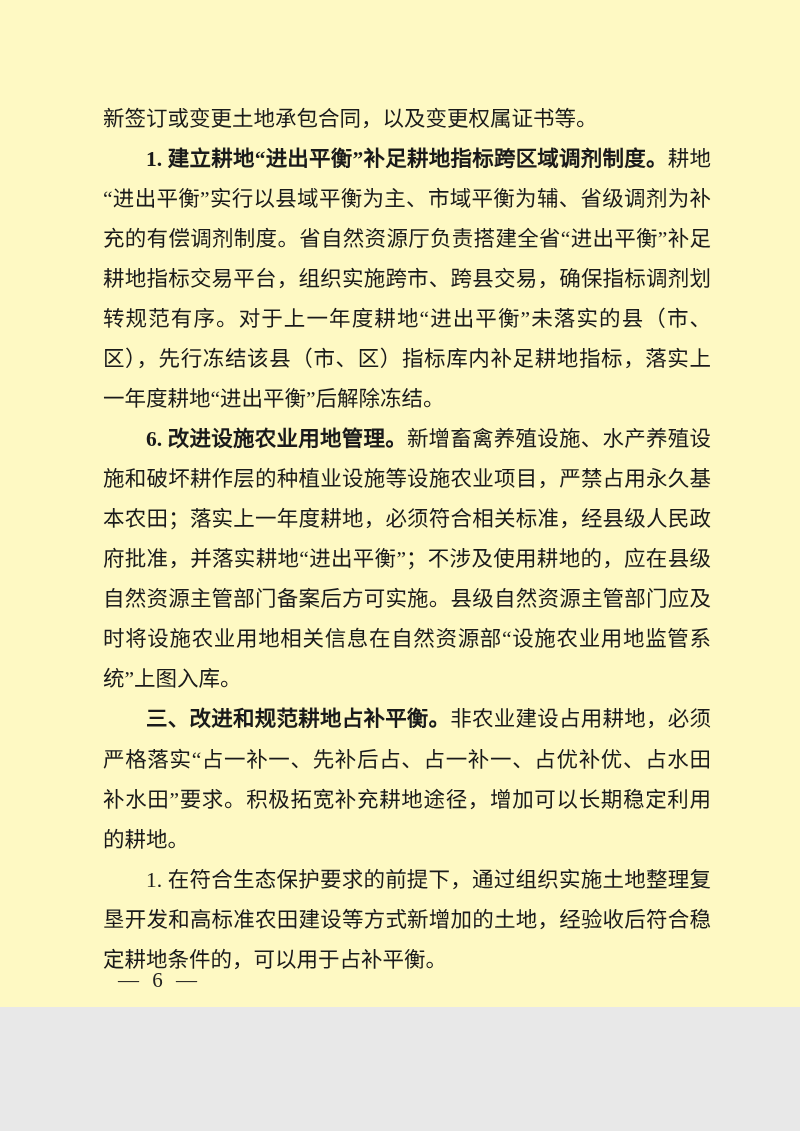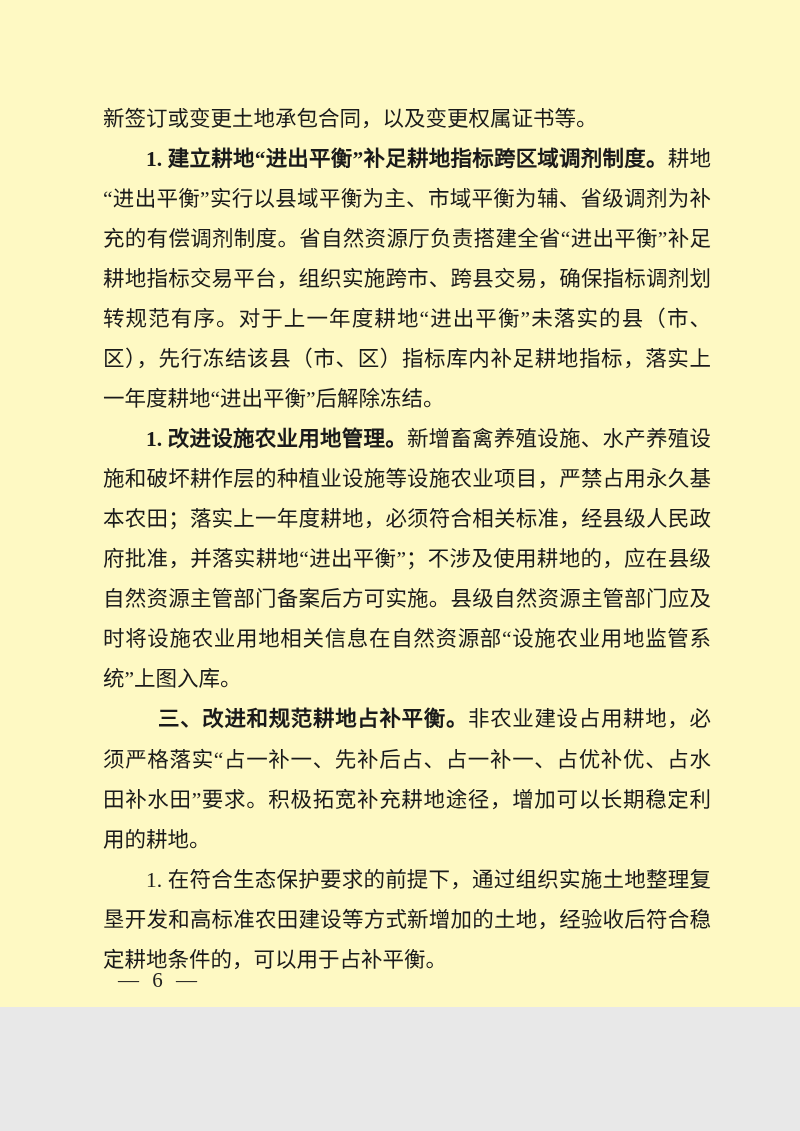--- a/index.html
+++ b/index.html
@@ -36,41 +36,40 @@
   }
   .seg-normal {
     font-weight: 400;
   }
   .seg-item-title {
     font-weight: 700;
   }
   .seg-section-title {
     font-weight: 700;
     font-family: Liberation Mono, monospace;
-    margin-left: 12px;
   }
   .footer {
     position: absolute;
     left: 118px;
     top: 965px;
     font-family: "Liberation Serif", "DejaVu Serif", serif;
     font-size: 21px;
     line-height: 30px;
     color: #222222;
     letter-spacing: 4px;
   }
 </style>
 </head>
 <body>
 
 <div class="page">
   <main class="content" id="paragraphs">
 
   <p class="para"><span class="seg-normal">新签订或变更土地承包合同，以及变更权属证书等。</span></p>
       <p class="para indent"><span class="seg-item-title">1. 建立耕地“进出平衡”补足耕地指标跨区域调剂制度。</span><span class="seg-normal">耕地“进出平衡”实行以县域平衡为主、市域平衡为辅、省级调剂为补充的有偿调剂制度。省自然资源厅负责搭建全省“进出平衡”补足耕地指标交易平台，组织实施跨市、跨县交易，确保指标调剂划转规范有序。对于上一年度耕地“进出平衡”未落实的县（市、区），先行冻结该县（市、区）指标库内补足耕地指标，落实上一年度耕地“进出平衡”后解除冻结。</span></p>
-      <p class="para indent"><span class="seg-item-title">1. 改进设施农业用地管理。</span><span class="seg-normal">新增畜禽养殖设施、水产养殖设施和破坏耕作层的种植业设施等设施农业项目，严禁占用永久基本农田；落实上一年度耕地，必须符合相关标准，经县级人民政府批准，并落实耕地“进出平衡”；不涉及使用耕地的，应在县级自然资源主管部门备案后方可实施。县级自然资源主管部门应及时将设施农业用地相关信息在自然资源部“设施农业用地监管系统”上图入库。</span></p>
+      <p class="para indent"><span class="seg-item-title">6. 改进设施农业用地管理。</span><span class="seg-normal">新增畜禽养殖设施、水产养殖设施和破坏耕作层的种植业设施等设施农业项目，严禁占用永久基本农田；落实上一年度耕地，必须符合相关标准，经县级人民政府批准，并落实耕地“进出平衡”；不涉及使用耕地的，应在县级自然资源主管部门备案后方可实施。县级自然资源主管部门应及时将设施农业用地相关信息在自然资源部“设施农业用地监管系统”上图入库。</span></p>
       <p class="para indent"><span class="seg-section-title">三、改进和规范耕地占补平衡。</span><span class="seg-normal">非农业建设占用耕地，必须严格落实“占一补一、先补后占、占一补一、占优补优、占水田补水田”要求。积极拓宽补充耕地途径，增加可以长期稳定利用的耕地。</span></p>
       <p class="para indent"><span class="seg-normal">1. 在符合生态保护要求的前提下，通过组织实施土地整理复垦开发和高标准农田建设等方式新增加的土地，经验收后符合稳定耕地条件的，可以用于占补平衡。</span></p>
     </main>
   <footer class="footer">
     <span>— 6 —</span>
   </footer>
 </div>
 
 </body></html>

